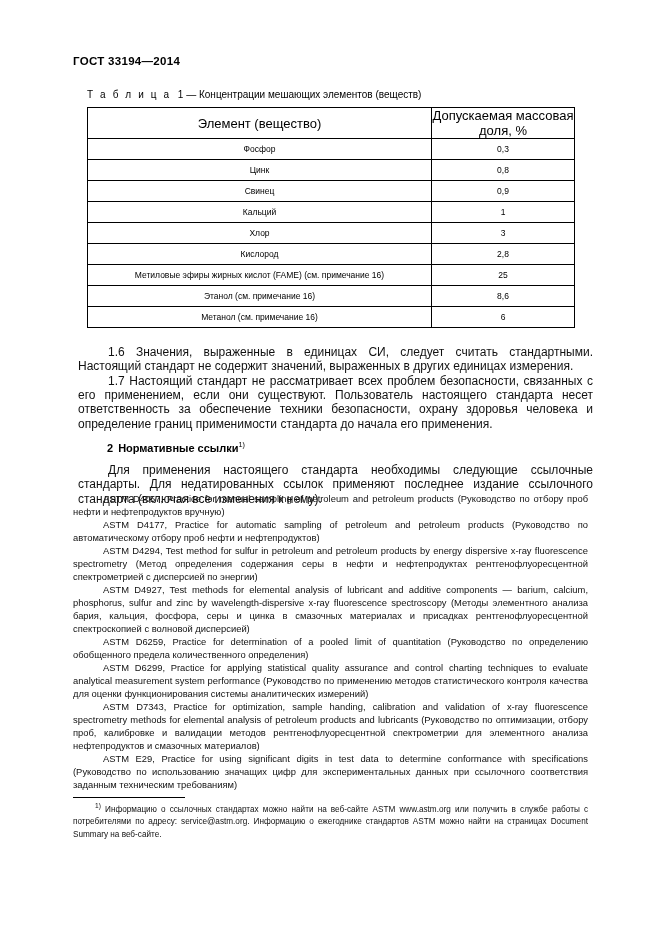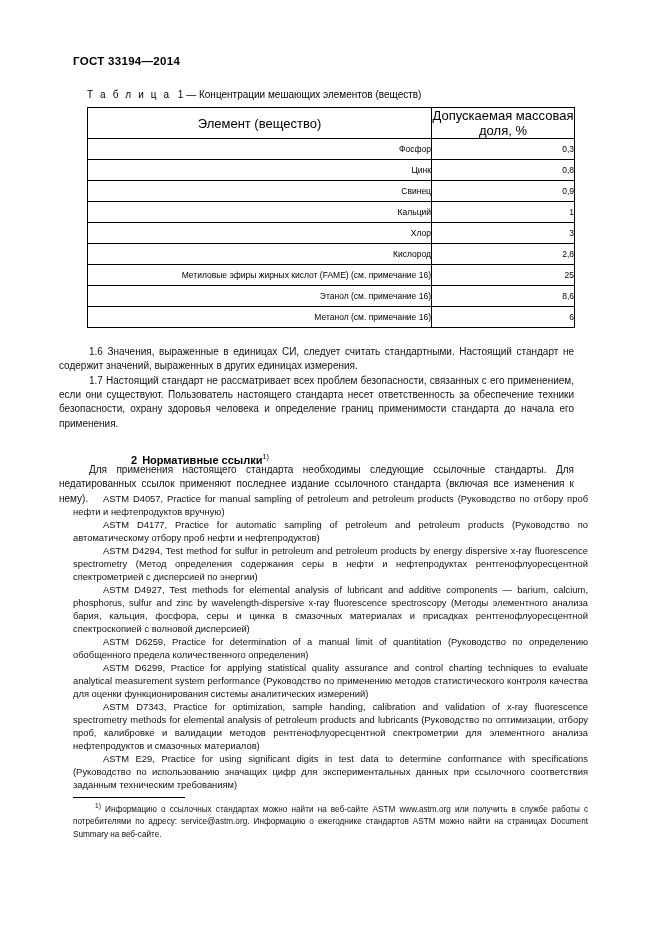--- a/index.html
+++ b/index.html
@@ -79,55 +79,54 @@
     vertical-align: middle;
   }
   .col-name {
     width: 344px;
   }
   .col-value {
     width: 143px;
   }
   .cell-name {
     padding-left: 11px;
-    text-align: right;
+    text-align: center;
   }
   .cell-value {
-    text-align: right;
+    text-align: center;
   }
 
   
   .body-block {
     position: absolute;
-    left: 59px;
+    left: 78px;
     width: 515px;
-    font-size: 10px;
+    font-size: 12px;
     line-height: 14.35px;
     color: #111;
     text-align: justify;
   }
   .body-block p {
     margin: 0;
   }
   .body-block p.ind {
     text-indent: 30px;
   }
 
   #para-1-6 { top: 345px; }
   #para-2-intro { top: 463px; }
 
   
   .section-heading {
     position: absolute;
     left: 107px;
-    top: 454px;
+    top: 442px;
     font-size: 11px;
     font-weight: bold;
     color: #000;
-    margin-left: 24px;
   }
   .section-heading .hnum {
     margin-right: 5px;
   }
   sup.fn {
     font-size: 7.2px;
     font-weight: normal;
     vertical-align: super;
     line-height: 0;
   }
@@ -259,21 +258,21 @@
 
   <div class="body-block" id="para-2-intro">
     <p class="ind">Для применения настоящего стандарта необходимы следующие ссылочные стандарты. Для недатированных ссылок применяют последнее издание ссылочного стандарта (включая все изменения к нему).</p>
   </div>
 
   <div class="ref-list">
     <p>ASTM D4057,  Practice for manual sampling of petroleum and petroleum products (Руководство по отбору проб нефти и нефтепродуктов вручную)</p>
     <p>ASTM D4177,  Practice for automatic sampling of petroleum and petroleum products (Руководство по автоматическому отбору проб нефти и нефтепродуктов)</p>
     <p>ASTM D4294,  Test method for sulfur in petroleum and petroleum products by energy dispersive x-ray fluorescence spectrometry (Метод определения содержания серы в нефти и нефтепродуктах рентгенофлуоресцентной спектрометрией с дисперсией по энергии)</p>
     <p>ASTM D4927, Test methods for elemental analysis of lubricant and additive components — barium, calcium, phosphorus, sulfur and zinc by wavelength-dispersive x-ray fluorescence spectroscopy (Методы элементного анализа бария, кальция, фосфора, серы и цинка в смазочных материалах и присадках рентгенофлуоресцентной спектроскопией с волновой дисперсией)</p>
-    <p>ASTM D6259,  Practice for determination of a manual limit of quantitation (Руководство по определению обобщенного предела количественного определения)</p>
+    <p>ASTM D6259,  Practice for determination of a pooled limit of quantitation (Руководство по определению обобщенного предела количественного определения)</p>
     <p>ASTM D6299,  Practice for applying statistical quality assurance and control charting techniques to evaluate analytical measurement system performance (Руководство по применению методов статистического контроля качества для оценки функционирования системы аналитических измерений)</p>
     <p>ASTM D7343,  Practice for optimization, sample handing, calibration and validation of x-ray fluorescence spectrometry methods for elemental analysis of petroleum products and lubricants (Руководство по оптимизации, отбору проб, калибровке и валидации методов рентгенофлуоресцентной спектрометрии для элементного анализа нефтепродуктов и смазочных материалов)</p>
     <p>ASTM E29,  Practice for using significant digits in test data to determine conformance with specifications (Руководство по использованию значащих цифр для экспериментальных данных при ссылочного соответствия заданным техническим требованиям)</p>
   </div>
 
   <div class="footnote-rule"></div>
 
   <div class="footnote">
     <p><sup class="fn">1)</sup> <span>Информацию о ссылочных стандартах можно найти на веб-сайте ASTM www.astm.org или получить в службе работы с потребителями по адресу: service@astm.org. Информацию о ежегоднике стандартов ASTM можно найти на страницах Document Summary на веб-сайте.</span></p>
   </div>

